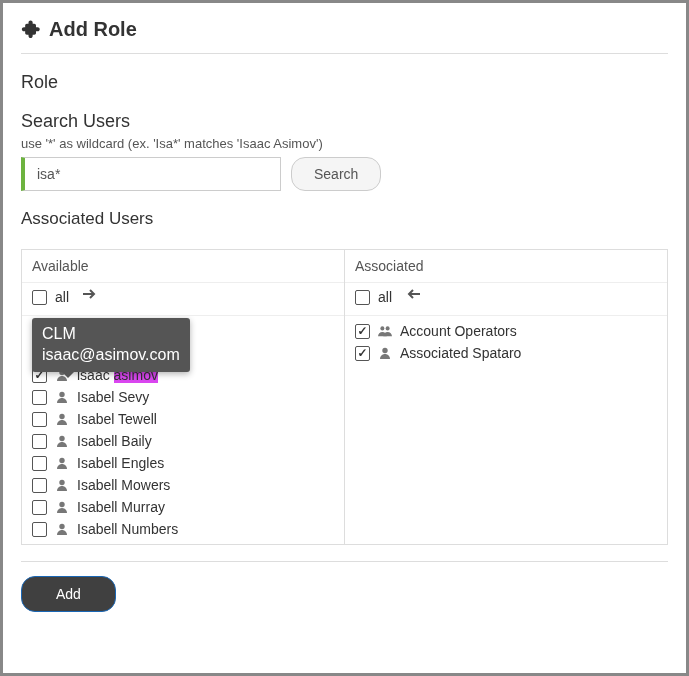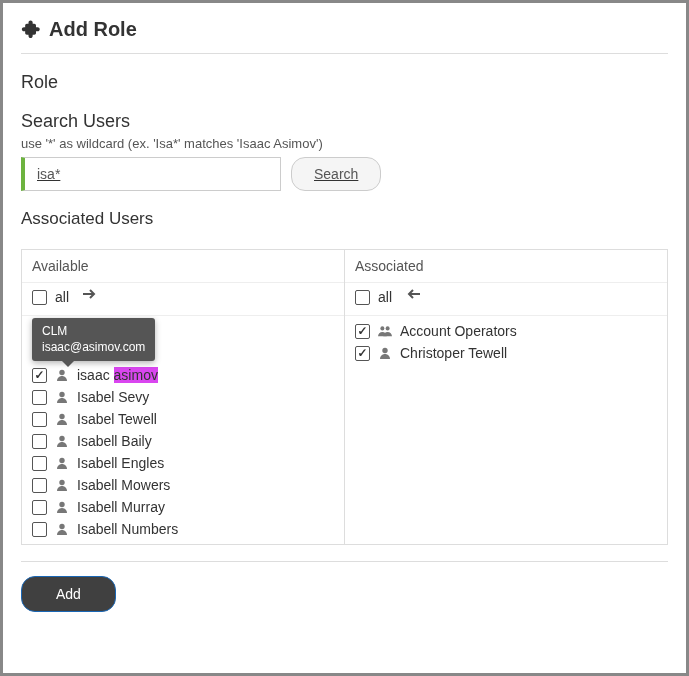--- a/index.html
+++ b/index.html
@@ -36,21 +36,20 @@
   }
   .hint {
     font-size: 13px;
     color: #555;
     margin-bottom: 6px;
   }
   .field-wrap {
     display: flex;
     align-items: center;
     gap: 10px;
-    text-decoration: underline;
   }
   .select-like, .text-input {
     width: 260px;
     height: 34px;
     border: 1px solid #ccc;
     border-left: 4px solid #6db33f;
     background: #fff;
     display: flex;
     align-items: center;
     padding: 0 10px;
@@ -152,21 +151,21 @@
     gap: 8px;
     padding: 3px 0;
     color: #333;
   }
   .row .icon { color: #777; width:14px; display:inline-flex; justify-content:center; }
   .tooltip {
     position: absolute;
     left: 10px;
     background: #555;
     color: #fff;
-    font-size: 12px;
+    font-size: 16px;
     padding: 6px 10px;
     border-radius: 3px;
     line-height: 1.3;
     z-index: 5;
     box-shadow: 0 2px 6px rgba(0,0,0,0.3);
   }
   .tooltip::after {
     content: "";
     position: absolute;
     left: 30px;
@@ -341,21 +340,21 @@
               <span>Account Operators</span>
             </div>
             <div class="row">
               <span class="checkbox checked"></span>
               <span class="icon">
                 <svg width="12" height="12" viewBox="0 0 12 12" fill="#777">
                   <circle cx="6" cy="3.5" r="2.7"></circle>
                   <path d="M1 12c0-2.8 2.2-5 5-5s5 2.2 5 5"></path>
                 </svg>
               </span>
-              <span>Christoper Tewell</span>
+              <span>Associated Spataro</span>
             </div>
           </div>
       </div>
 
     </div>
   </div>
 
   <div class="footer">
     <button class="btn btn-primary">Add</button>
   </div>

